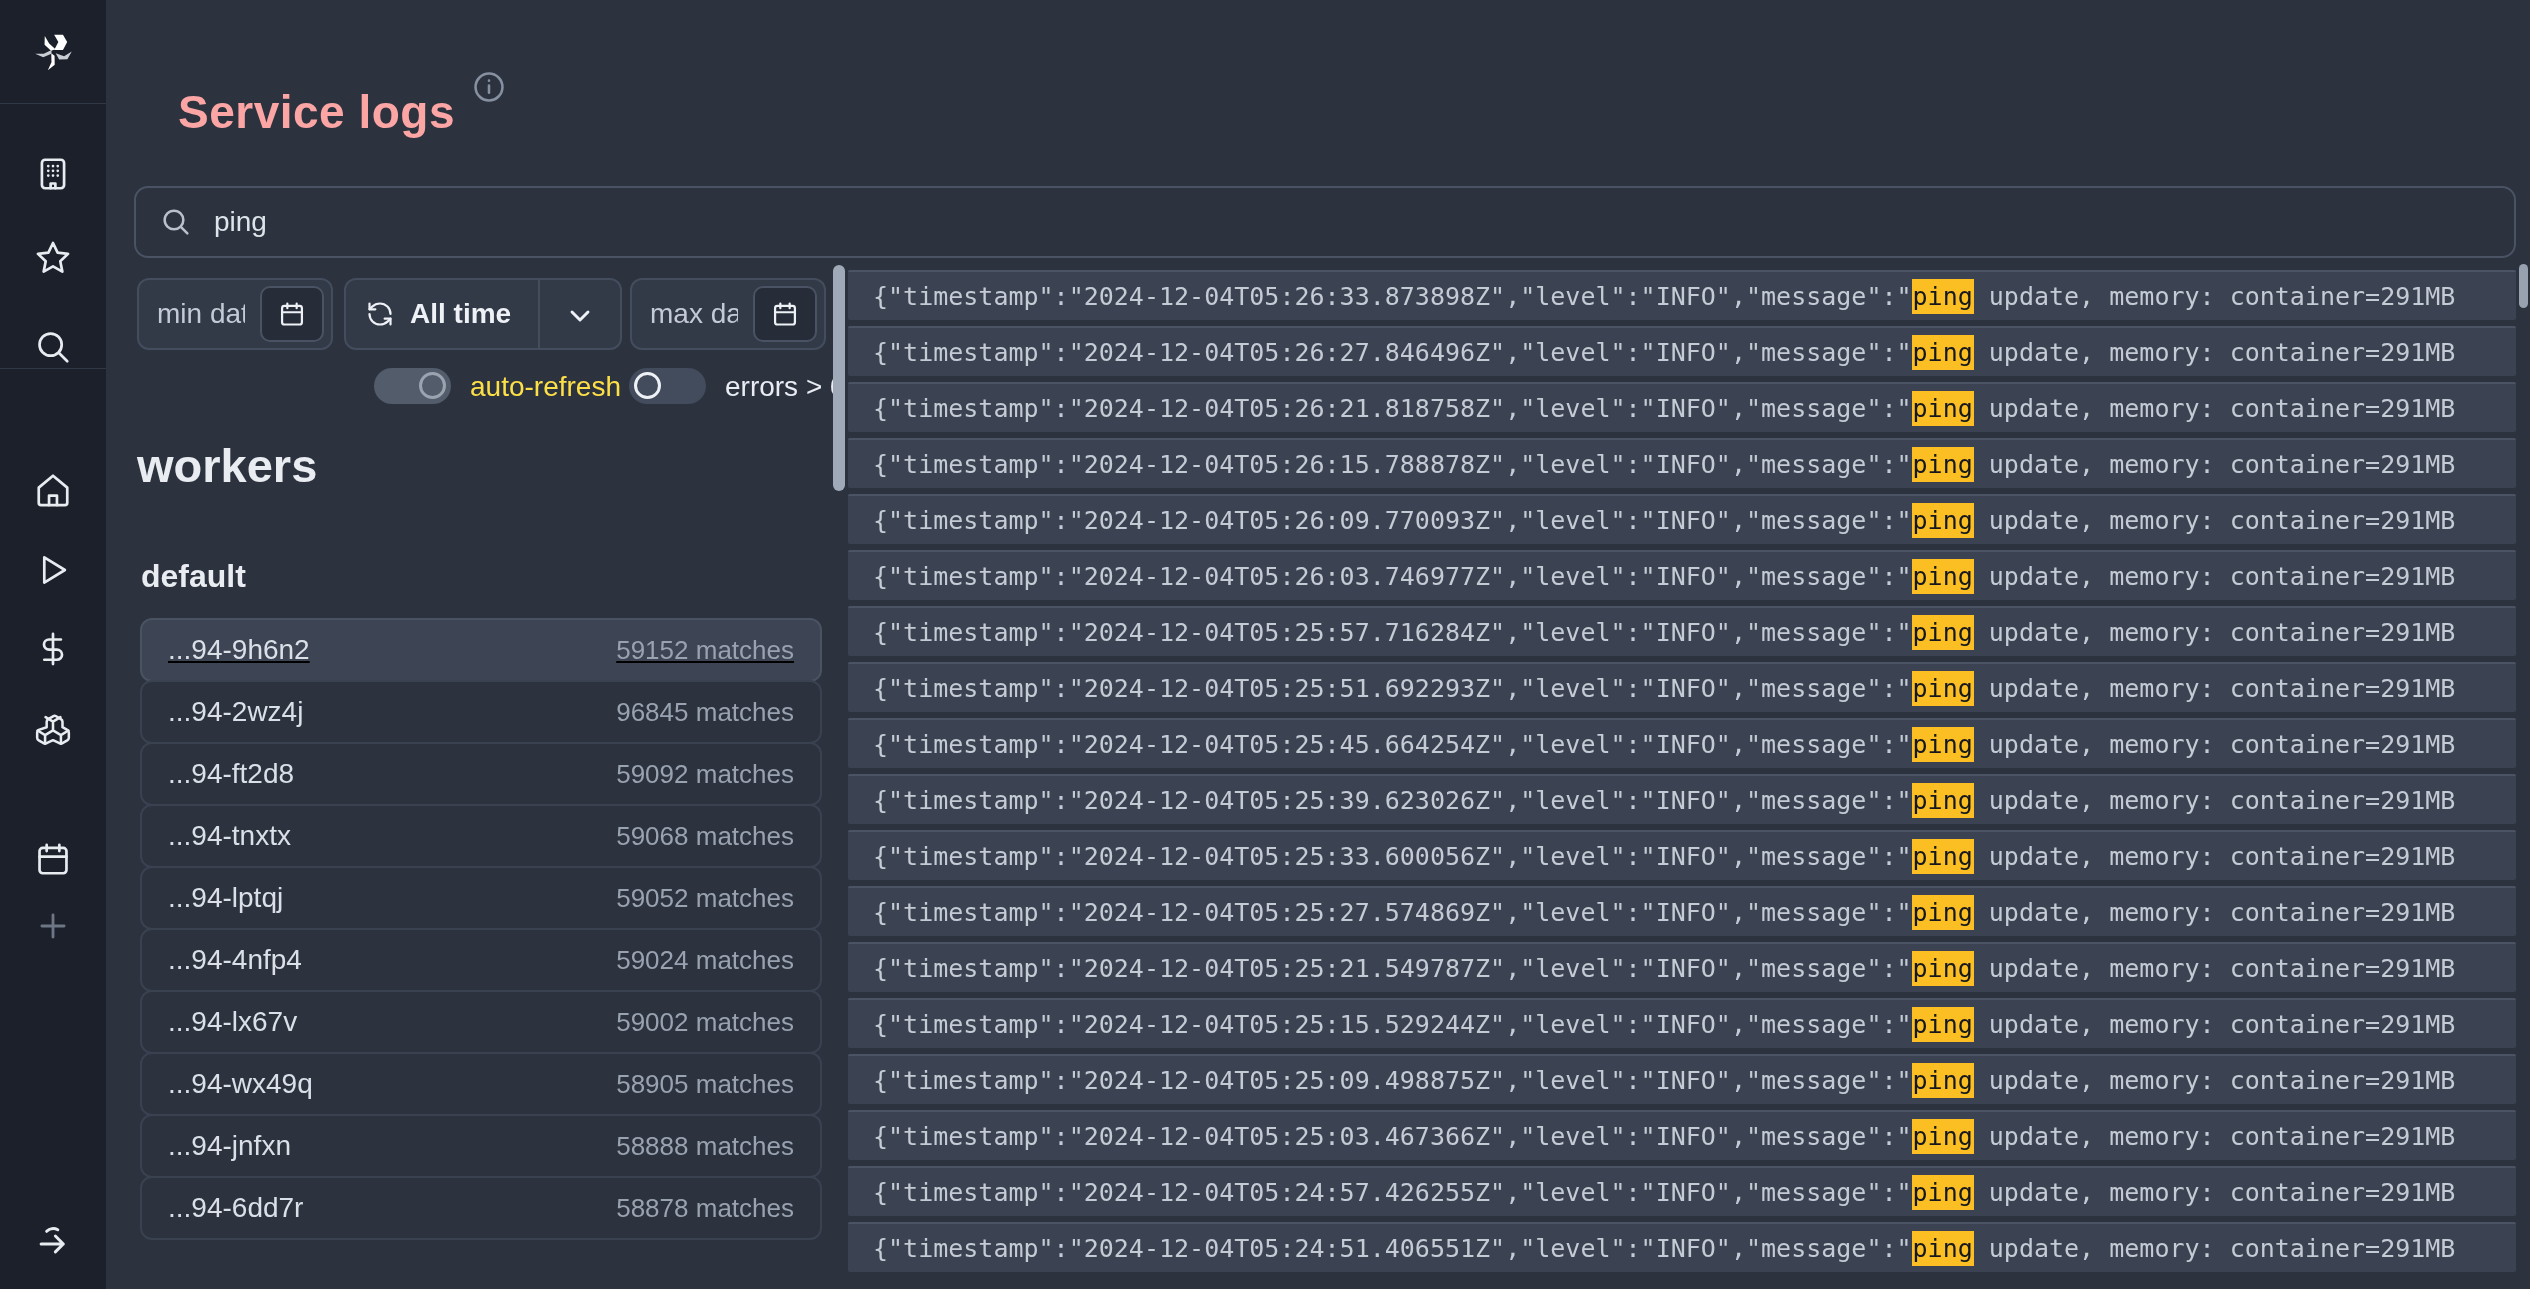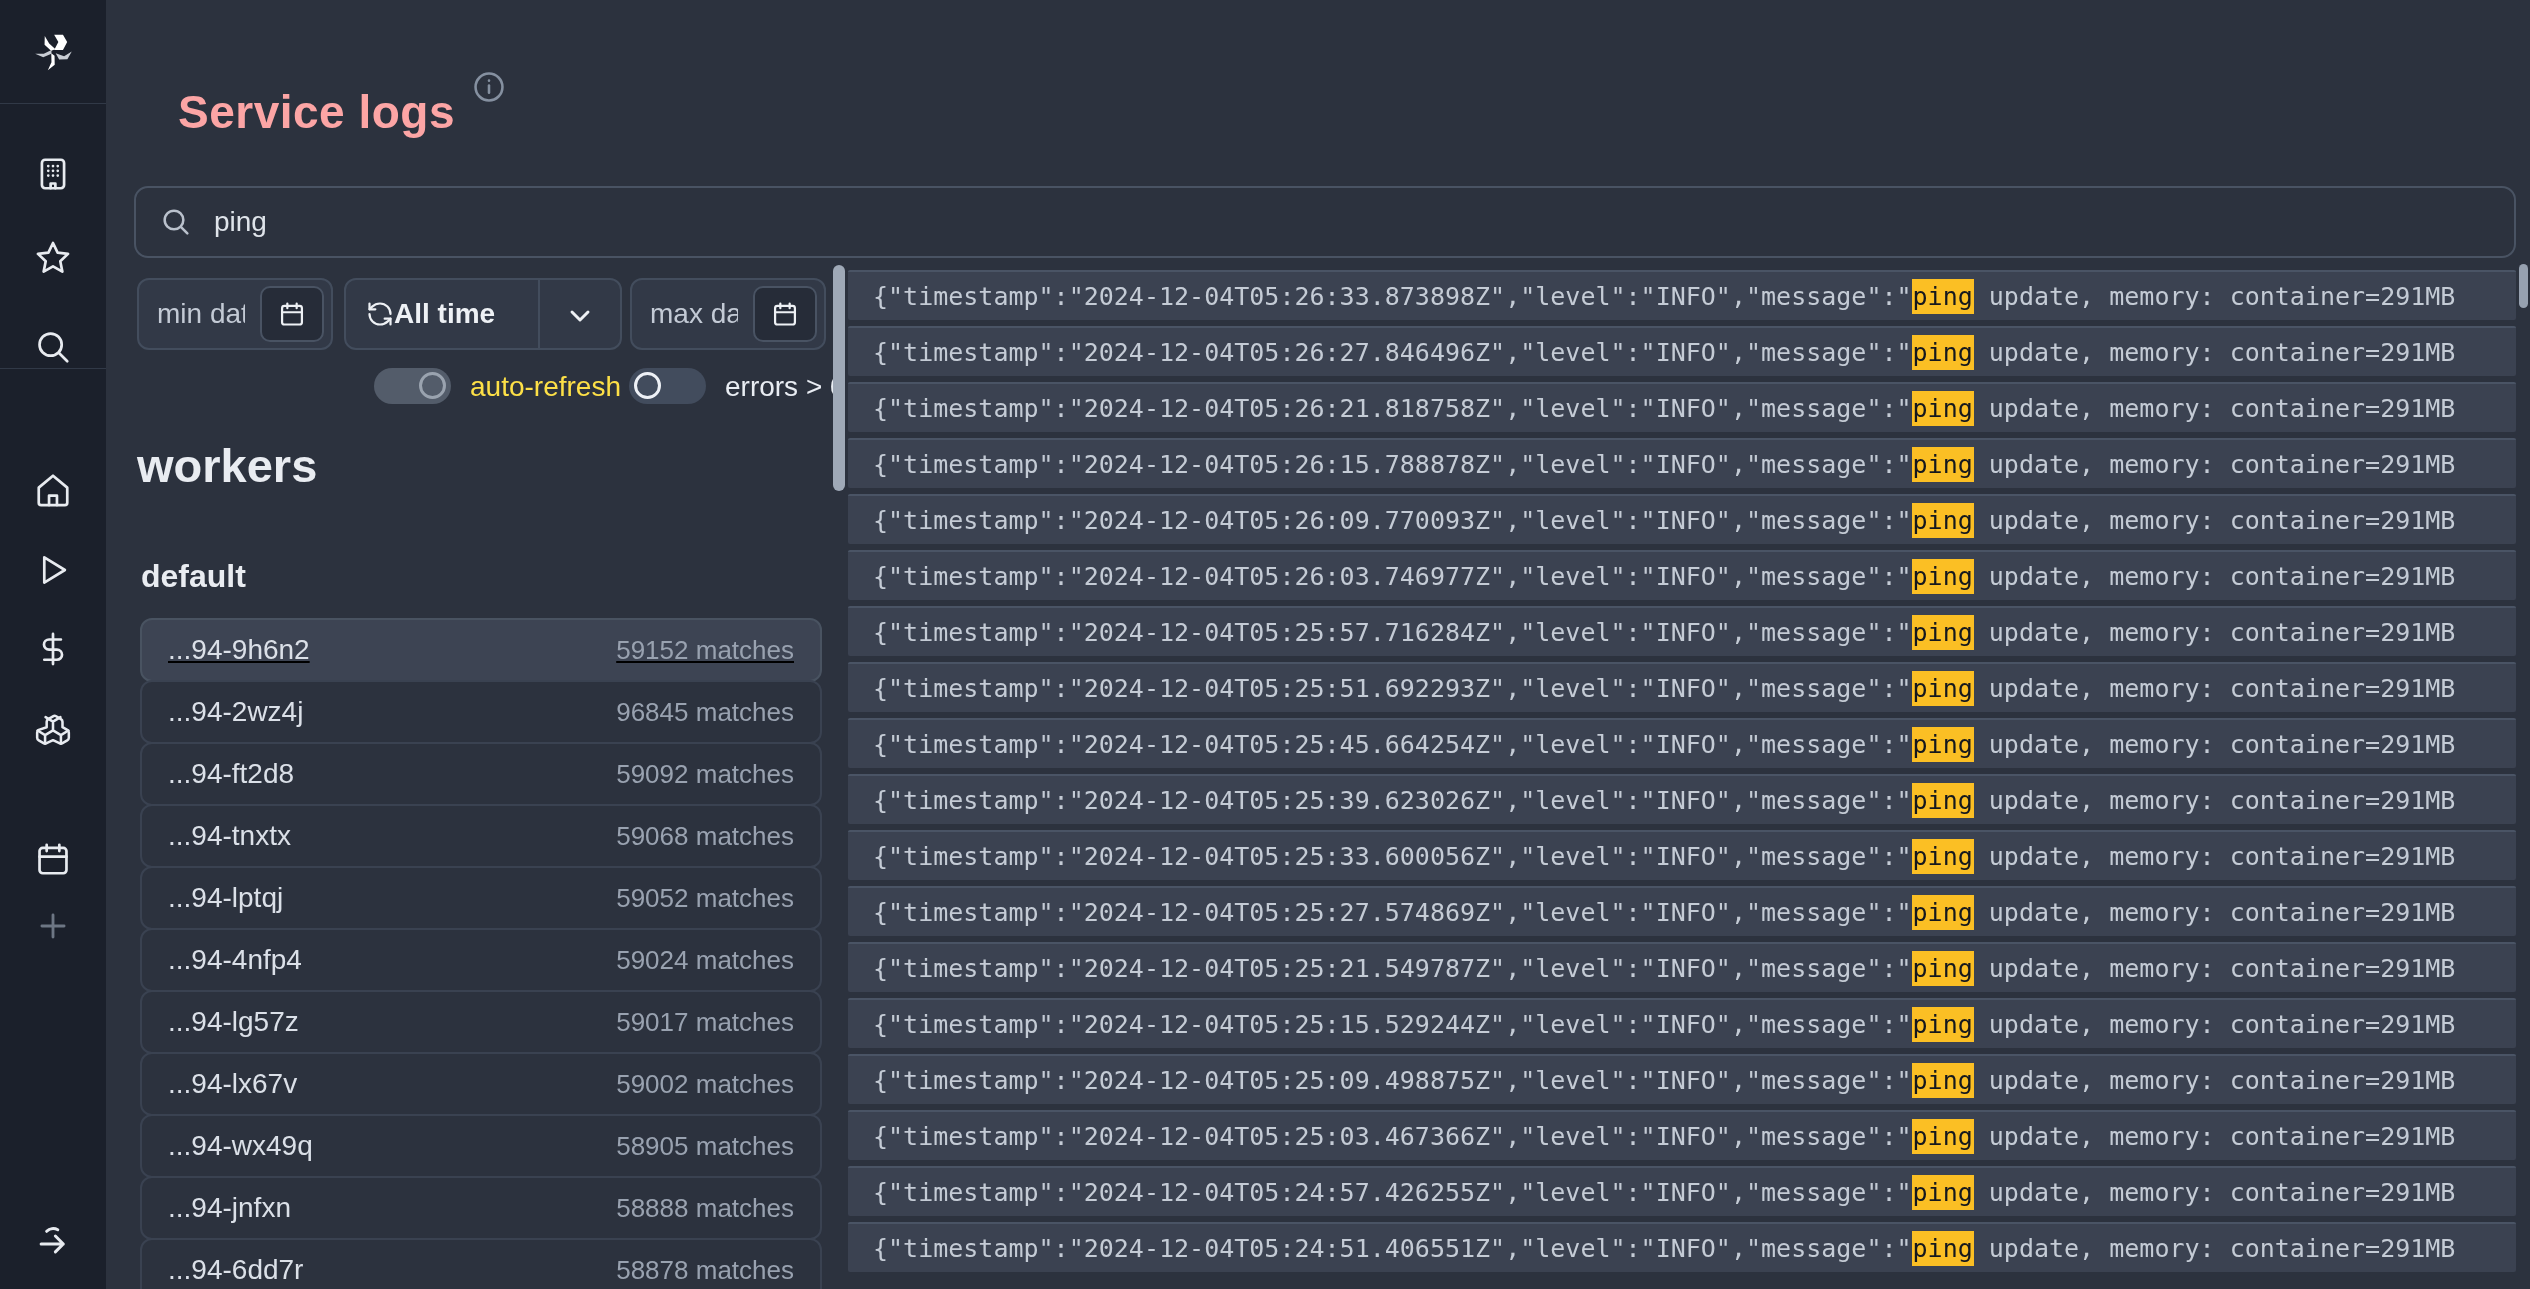--- a/index.html
+++ b/index.html
@@ -22,21 +22,21 @@
   .search-box .mag{width:32px;height:32px;color:#bac1cc;margin-left:24px;flex:none;}
   .search-box .q{margin-left:22px;font-size:28px;color:#dfe4ea;}
   
   .pill{position:absolute;top:278px;height:72px;background:#323947;border:2px solid #434d5d;border-radius:12px;box-sizing:border-box;}
   .date-input{width:196px;}
   .date-input .ph{position:absolute;left:18px;top:0;height:68px;line-height:68px;font-size:28px;color:#c3cad5;width:88px;overflow:hidden;white-space:nowrap;}
   .cal-btn{position:absolute;right:7px;top:6px;bottom:6px;width:64px;background:#262c38;border:2px solid #495363;border-radius:10px;box-sizing:border-box;display:flex;align-items:center;justify-content:center;color:#eef1f5;cursor:pointer;}
   .cal-btn svg{width:28px;height:28px;}
   .time-btn{left:344px;width:278px;display:flex;align-items:center;cursor:pointer;}
   .time-btn .refresh{width:28px;height:28px;color:#eef1f5;margin-left:20px;flex:none;}
-  .time-btn .tlabel{font-size:28px;font-weight:700;color:#eef1f5;}
+  .time-btn .tlabel{margin-left:16px;font-size:28px;font-weight:700;color:#eef1f5;}
   .time-btn .vdiv{position:absolute;right:80px;top:0;bottom:0;border-left:2px solid #434d5d;}
   .time-btn .chev{position:absolute;right:24px;top:20px;width:32px;height:32px;color:#eef1f5;}
   
   .toggle{position:absolute;top:368px;width:77px;height:36px;border-radius:18px;cursor:pointer;}
   .toggle .knob{position:absolute;top:4px;width:27px;height:27px;border-radius:50%;box-sizing:border-box;background:transparent;}
   .t-autorefresh{left:374px;background:#535c6a;}
   .t-autorefresh .knob{right:5px;border:3px solid #9aa3af;}
   .t-errors{left:629px;background:#424c5d;}
   .t-errors .knob{left:5px;border:3px solid #eef1f6;}
   .toggle-label{position:absolute;top:371px;font-size:28px;}
@@ -217,24 +217,20 @@
     <span class="wid">...94-tnxtx</span>
     <span class="wmatches">59068 matches</span>
   </div>
     <div class="worker-row">
     <span class="wid">...94-lptqj</span>
     <span class="wmatches">59052 matches</span>
   </div>
     <div class="worker-row">
     <span class="wid">...94-4nfp4</span>
     <span class="wmatches">59024 matches</span>
-  </div>
-    <div class="worker-row">
-    <span class="wid">...94-lg57z</span>
-    <span class="wmatches">59017 matches</span>
   </div>
     <div class="worker-row">
     <span class="wid">...94-lx67v</span>
     <span class="wmatches">59002 matches</span>
   </div>
     <div class="worker-row">
     <span class="wid">...94-wx49q</span>
     <span class="wmatches">58905 matches</span>
   </div>
     <div class="worker-row">

